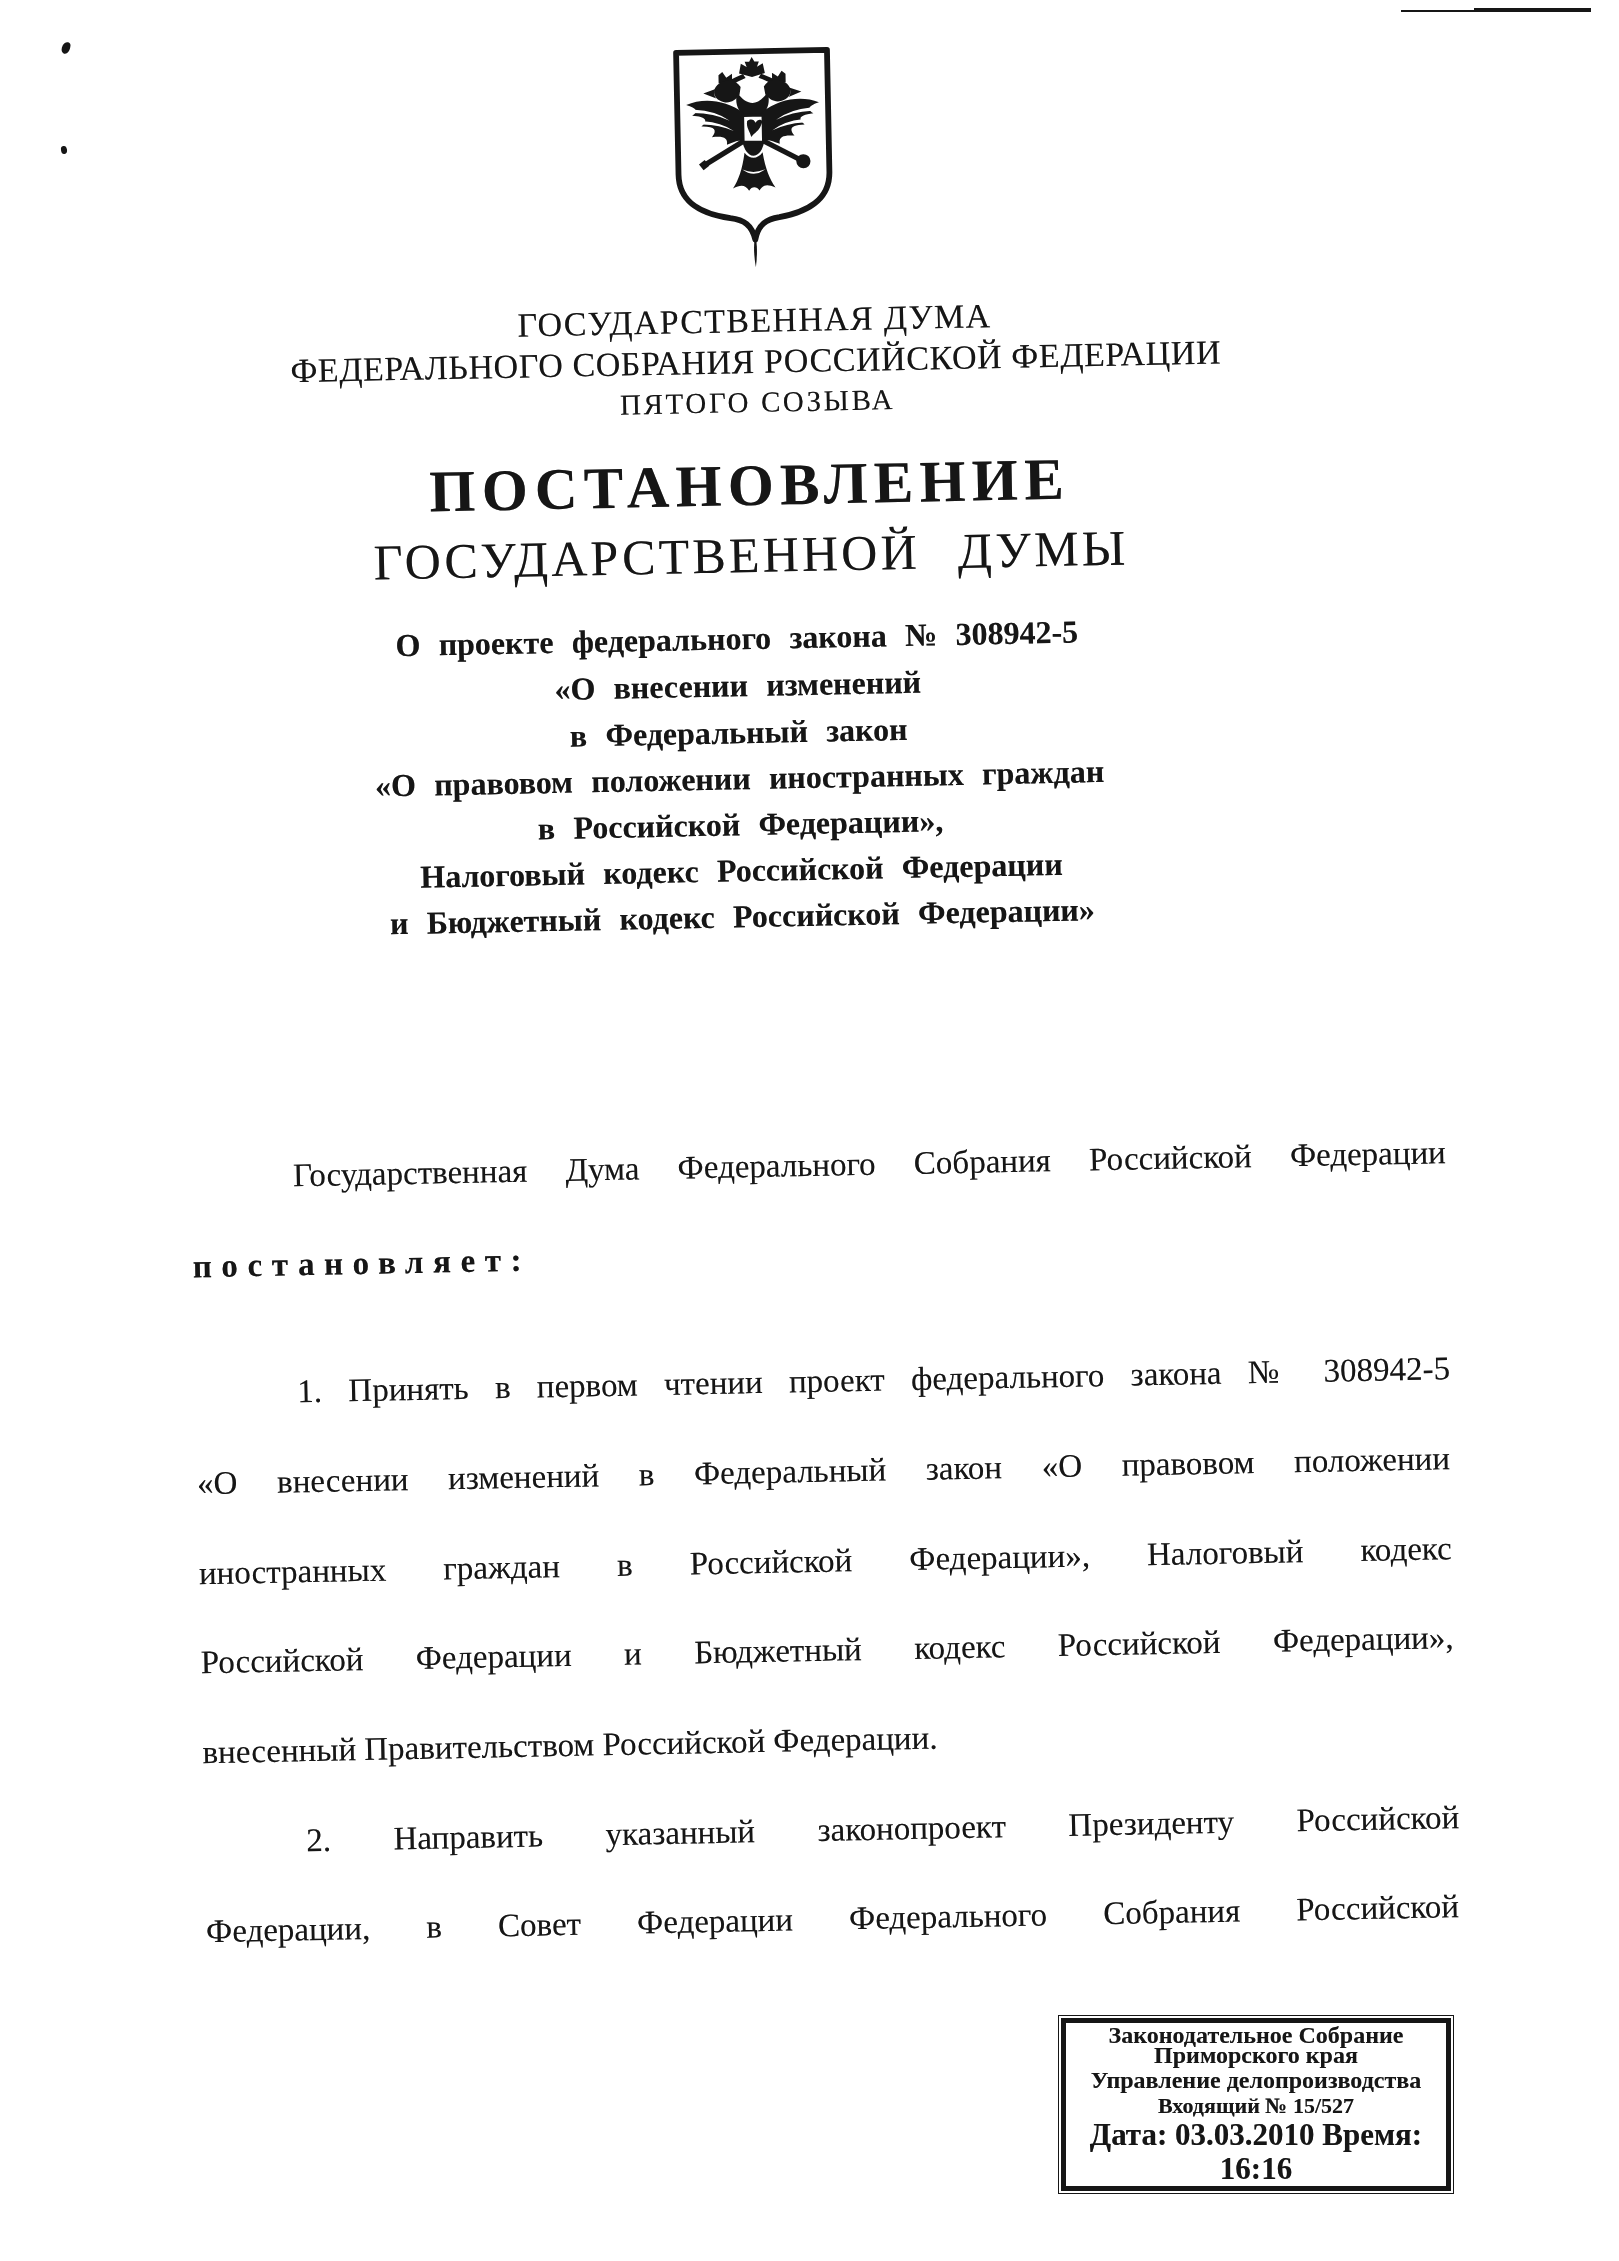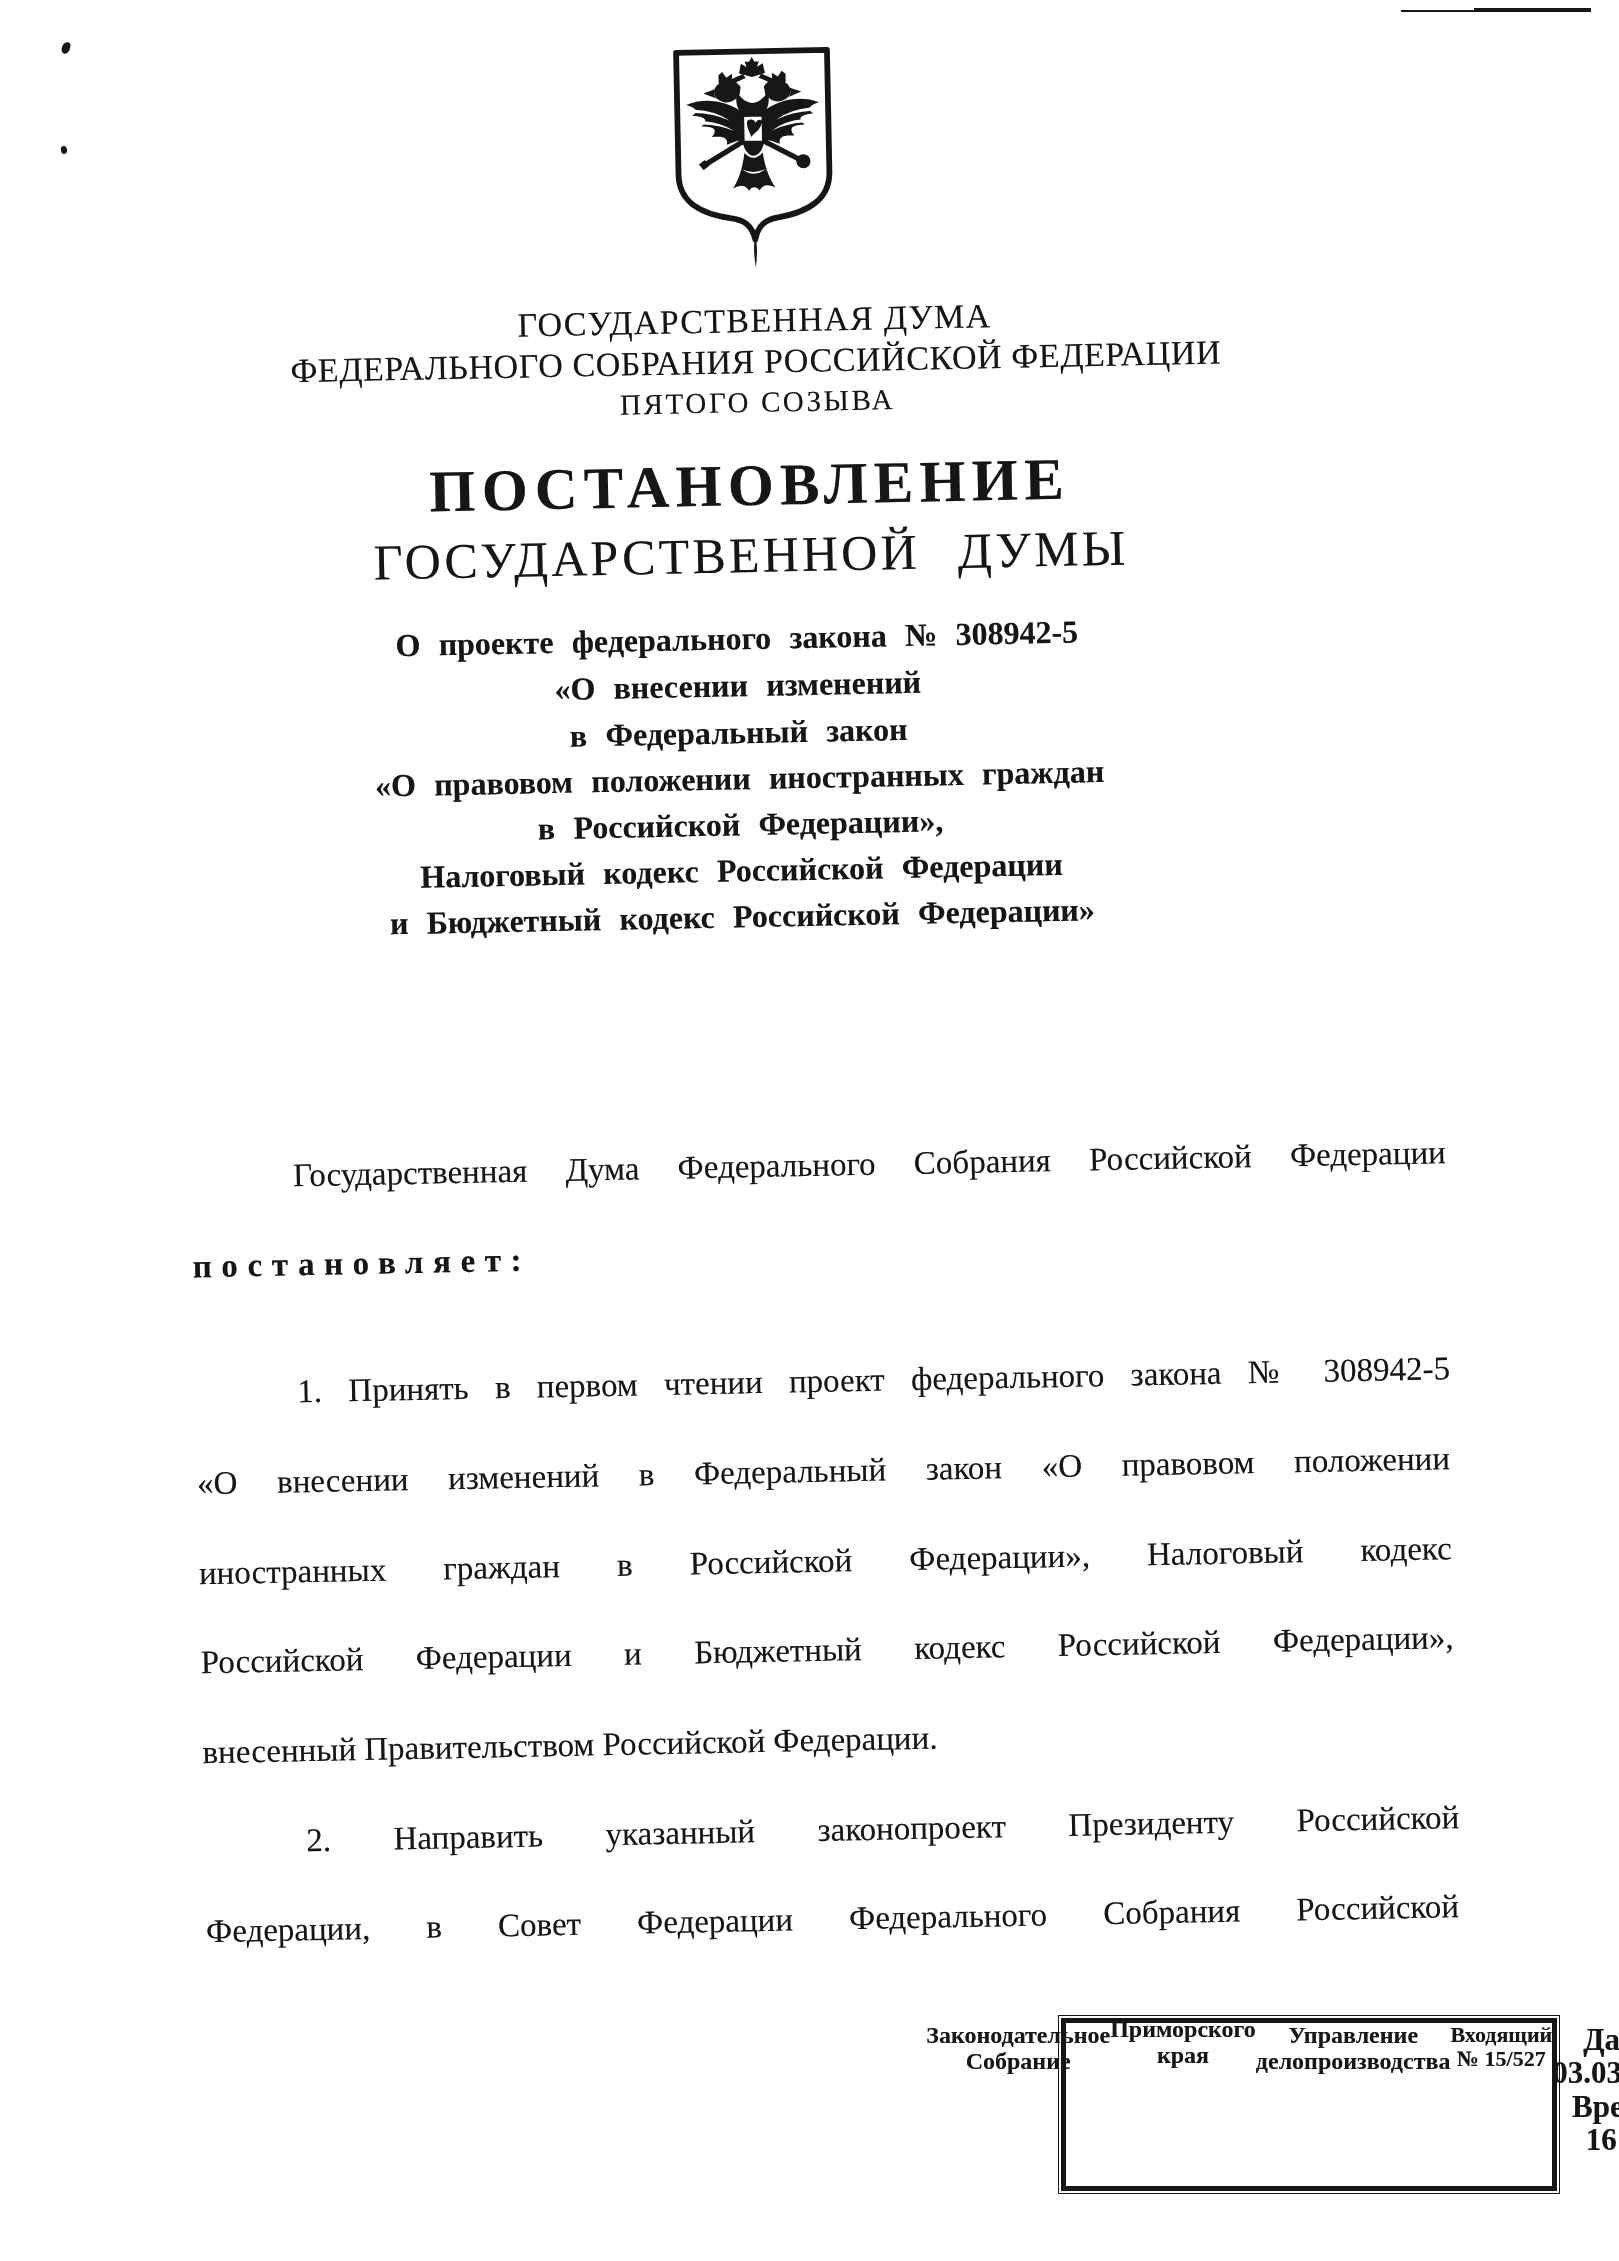--- a/index.html
+++ b/index.html
@@ -40,23 +40,23 @@
   #p1l1{left:292px;top:1362px;width:1153px;}
   #p1l2{left:190px;top:1452px;width:1253px;}
   #p1l3{left:190px;top:1542px;width:1253px;}
   #p1l4{left:190px;top:1631px;width:1253px;}
   #p1l5{left:190px;top:1721px;white-space:nowrap;}
   #p2l1{left:292px;top:1811px;width:1153px;}
   #p2l2{left:190px;top:1900px;width:1253px;}
 
   
   #stamp{
-    left:1061px;top:2018px;width:496px;height:173px;box-sizing:border-box;
+    left:1061px;top:2018px;width:390px;height:173px;box-sizing:border-box;
     border:5.8px solid #161616;outline:1.9px solid #161616;outline-offset:2.6px;
-    background:#fff;display:flex;flex-direction:row;justify-content:center;
+    background:#fff;display:flex;flex-direction:column;justify-content:flex-start;
     text-align:center;
   }
   #stamp .sl{font-weight:bold;line-height:1.08;}
   #st0{font-size:24px;}
   #st1{font-size:24px;margin-top:-6.4px;}
   #st2{font-size:24px;}
   #st3{font-size:22px;}
   #st4{font-size:31px;}
 
   

